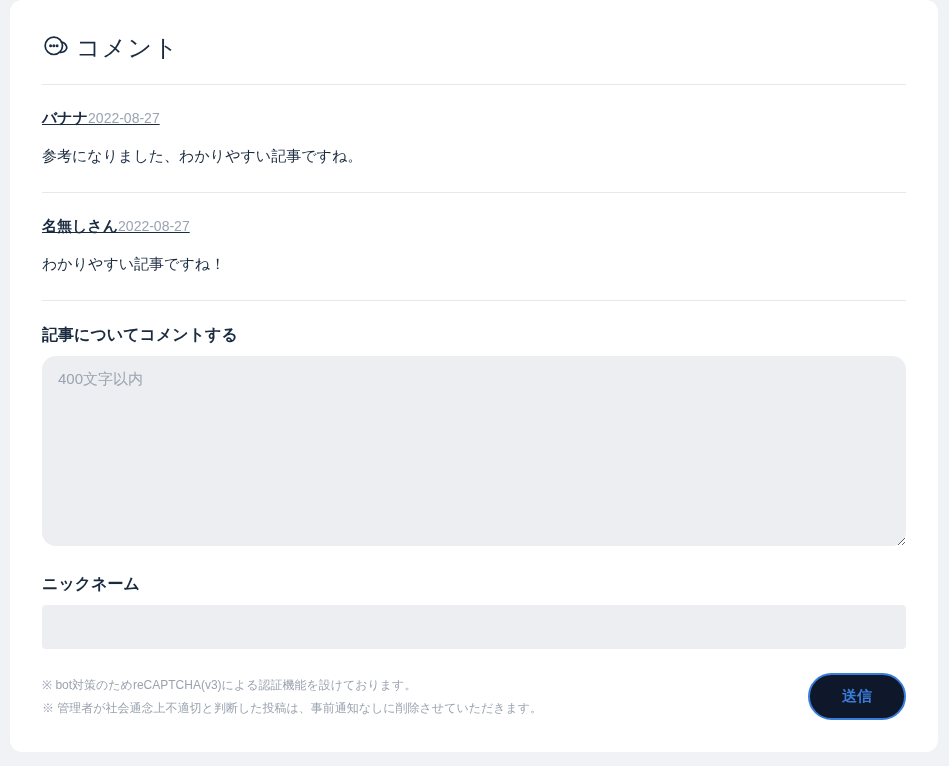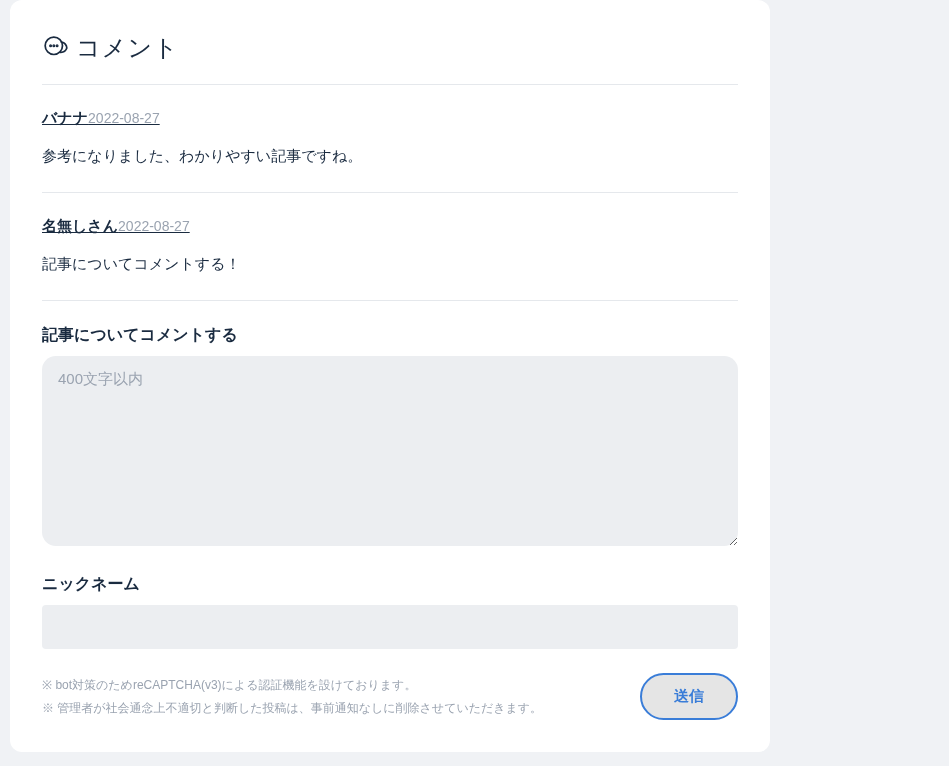--- a/index.html
+++ b/index.html
@@ -11,21 +11,21 @@
       background: #f0f2f5;
       font-family: -apple-system, BlinkMacSystemFont, "Segoe UI", "Hiragino Sans", "Hiragino Kaku Gothic ProN", Meiryo, sans-serif;
       padding: 0;
       color: #1a2b40;
     }
     .card {
       background: #ffffff;
       border-radius: 12px;
       margin: 0 10px 10px 10px;
       padding: 32px 32px 32px 32px;
-      width: 760px;
+      width: 928px;
     }
     .header {
       display: flex;
       align-items: center;
       gap: 6px;
       padding-bottom: 20px;
       border-bottom: 1px solid #e5e8ec;
       margin-bottom: 0;
     }
     .header-icon {
@@ -112,21 +112,21 @@
       display: flex;
       justify-content: space-between;
       align-items: flex-end;
     }
     .notes {
       font-size: 12px;
       color: #9aa3b0;
       line-height: 1.9;
     }
     .submit-button {
-      background: #e5e5e5;
+      background: #0f172a;
       border: 2px solid #3a7dd8;
       color: #3a7dd8;
       font-size: 15px;
       font-weight: 600;
       padding: 12px 32px;
       border-radius: 26px;
       cursor: pointer;
       font-family: Liberation Serif, serif;
     }
   </style>
@@ -155,21 +155,21 @@
         <span class="comment-date">2022-08-27</span>
       </div>
       <div class="comment-body">参考になりました、わかりやすい記事ですね。</div>
     </div>
 
     <div class="comment">
       <div class="comment-header">
         <span class="comment-author">名無しさん</span>
         <span class="comment-date">2022-08-27</span>
       </div>
-      <div class="comment-body">記事についてコメントする！</div>
+      <div class="comment-body">わかりやすい記事ですね！</div>
     </div>
   </div>
 
   <div class="form-section">
     <div class="form-group">
       <label class="form-label">記事についてコメントする</label>
       <textarea class="form-textarea" placeholder="400文字以内" style=""></textarea>
     </div>
 
     <div class="form-group">

